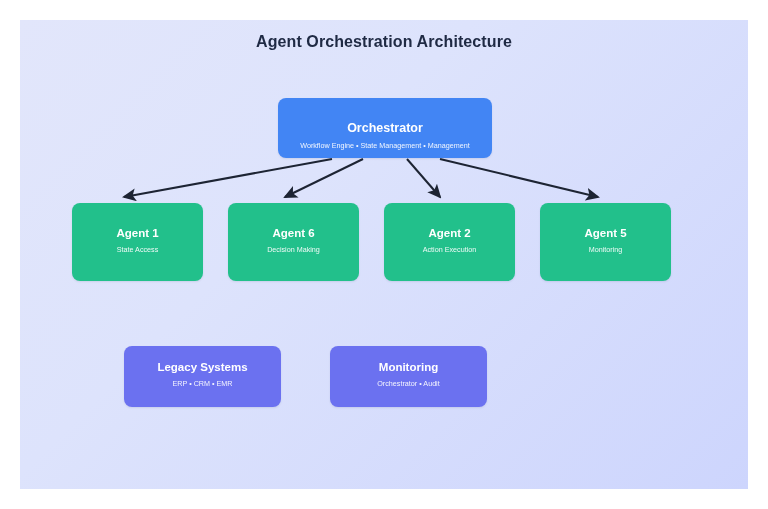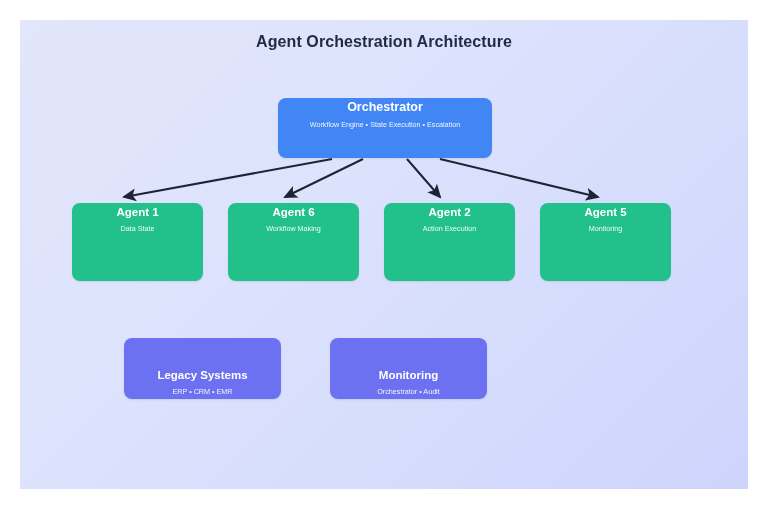--- a/index.html
+++ b/index.html
@@ -59,21 +59,21 @@
   }
 
   
   .node {
     position: absolute;
     box-sizing: border-box;
     border-radius: 8px;
     display: flex;
     flex-direction: column;
     align-items: center;
-    padding-top: 3px;
+    padding-top: 24px;
     box-shadow: 0 1px 2px rgba(40, 50, 90, 0.10);
   }
   .node .node-title {
     font-size: 11.5px;
     font-weight: bold;
     color: #ffffff;
     line-height: 1.1;
     text-align: center;
     white-space: nowrap;
   }
@@ -104,25 +104,25 @@
     height: 78px;
     background: #22c08b;
   }
   #node-agent-1 { left: 52px; }
   #node-agent-2 { left: 208px; }
   #node-agent-3 { left: 364px; }
   #node-agent-4 { left: 520px; }
 
   
   .node-support {
-    top: 318px;
+    top: 326px;
     width: 157px;
     height: 61px;
     background: #6b71f0;
-    padding-top: 31px;
+    padding-top: 15px;
   }
   #node-legacy-systems { left: 104px; }
   #node-monitoring     { left: 310px; }
   #node-escalation     { left: 516px; }
 </style>
 </head>
 <body>
 
 <div id="diagram-root">
   <div id="canvas">
@@ -137,31 +137,31 @@
       </defs>
 
       <line x1="312" y1="139" x2="104" y2="177" stroke="#1d2433" stroke-width="2" marker-end="url(#arrowhead)"></line>
       <line x1="343" y1="139" x2="265" y2="177" stroke="#1d2433" stroke-width="2" marker-end="url(#arrowhead)"></line>
       <line x1="387" y1="139" x2="420" y2="177" stroke="#1d2433" stroke-width="2" marker-end="url(#arrowhead)"></line>
       <line x1="420" y1="139" x2="578" y2="177" stroke="#1d2433" stroke-width="2" marker-end="url(#arrowhead)"></line>
     </svg>
 
     <div class="node" id="node-orchestrator">
       <div class="node-title">Orchestrator</div>
-      <div class="node-subtitle">Workflow Engine • State Execution • Escalation</div>
+      <div class="node-subtitle">Workflow Engine • State Management • Management</div>
     </div>
 
     <div class="node node-agent" id="node-agent-1">
       <div class="node-title">Agent 1</div>
-      <div class="node-subtitle">Data State</div>
+      <div class="node-subtitle">State Access</div>
     </div>
 
     <div class="node node-agent" id="node-agent-2">
       <div class="node-title">Agent 6</div>
-      <div class="node-subtitle">Workflow Making</div>
+      <div class="node-subtitle">Decision Making</div>
     </div>
 
     <div class="node node-agent" id="node-agent-3">
       <div class="node-title">Agent 2</div>
       <div class="node-subtitle">Action Execution</div>
     </div>
 
     <div class="node node-agent" id="node-agent-4">
       <div class="node-title">Agent 5</div>
       <div class="node-subtitle">Monitoring</div>

